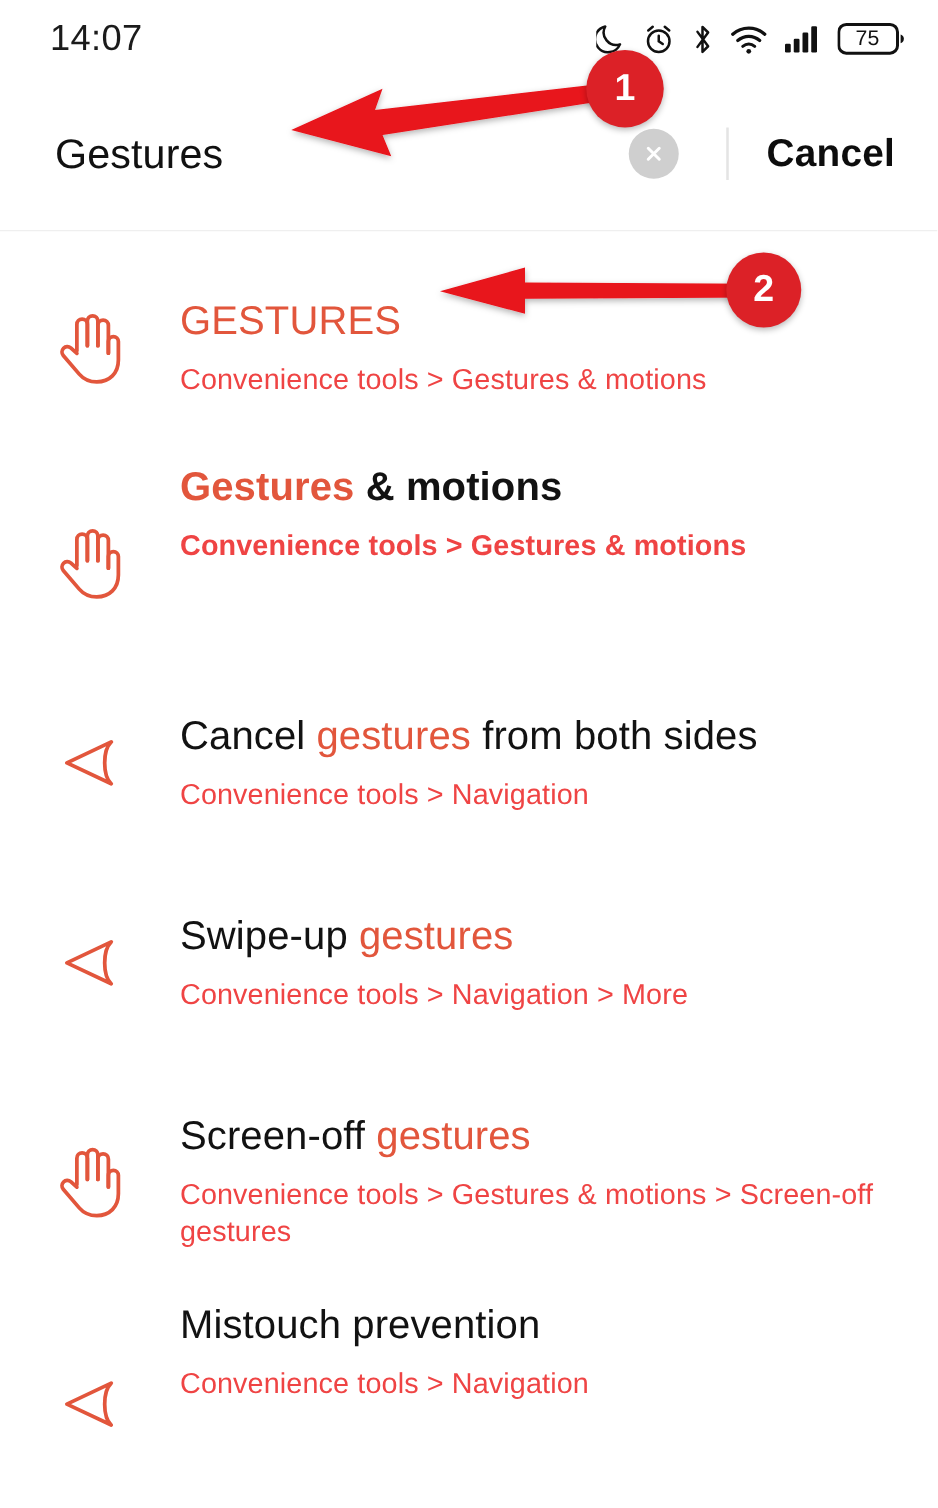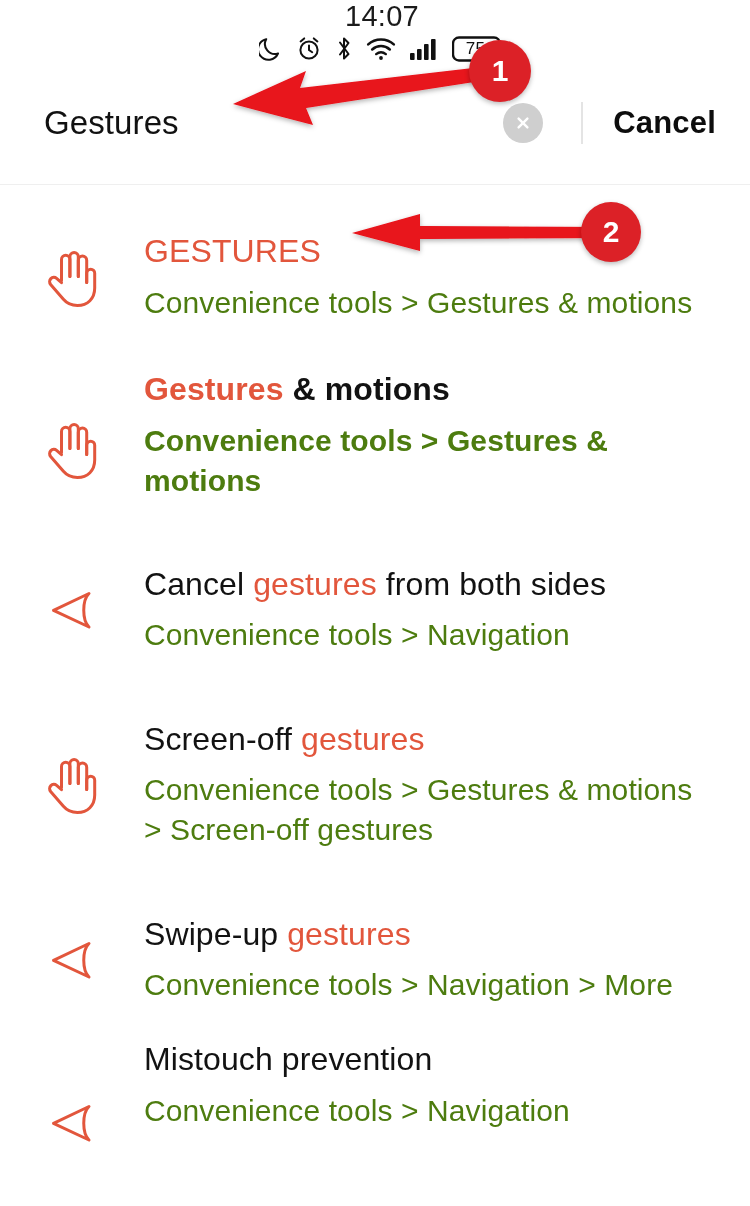--- a/index.html
+++ b/index.html
@@ -9,21 +9,20 @@
     font-family:"Liberation Sans", sans-serif;
     overflow:hidden;
   }
   #screen { position:relative; width:750px; height:1206px; background:#fff; }
 
   
   .statusbar {
     position:absolute; top:0; left:0; width:750px; height:62px;
     display:flex; align-items:center; justify-content:space-between;
     padding:0 26px 0 40px;
-    flex-direction:column;
   }
   .status-time { font-size:29px; color:#1b1b1b; letter-spacing:.3px; }
   .status-icons { display:flex; align-items:center; gap:13px; }
   .status-icons svg { display:block; }
   .battery-wrap { position:relative; display:flex; align-items:center; }
   .battery-num {
     position:absolute; left:0; top:0; width:48px; height:26px;
     display:flex; align-items:center; justify-content:center;
     font-size:17px; color:#111; letter-spacing:.2px;
   }
@@ -66,21 +65,21 @@
     align-self:center;
   }
   .row-icon svg { display:block; }
   .row-text { flex:1; padding-right:10px; }
   .row-title {
     font-size:32px; color:#121212; line-height:1.24; letter-spacing:.1px;
     white-space:pre-wrap;
   }
   .row-title .hl { color:#e2563c; }
   .row-sub {
-    font-size:30px; color:#4d7c0f; line-height:1.33; margin-top:11px;
+    font-size:23px; color:#ef4444; line-height:1.33; margin-top:11px;
     letter-spacing:.1px;
   }
 
   
   .anno { position:absolute; top:0; left:0; width:750px; height:1206px; pointer-events:none; }
   .badge {
     position:absolute; border-radius:50%; background:#dc2127;
     display:flex; align-items:center; justify-content:center;
     color:#fff; font-size:30px; font-weight:bold;
     box-shadow:0 2px 5px rgba(0,0,0,.28);
@@ -194,43 +193,43 @@
         <div class="row-icon">
           <svg width="58" height="58" viewBox="0 0 58 58">
             <path d="M46 12.5 10.5 29.3 46 46 C39 39.5 39 19.2 46 12.5 Z" fill="none" stroke="#e2563c" stroke-width="3" stroke-linejoin="round"></path>
           </svg>
         </div>
         <div class="row-text">
           <div class="row-title"><span>Cancel </span><span class="hl">gestures</span><span> from both sides</span></div>
           <div class="row-sub">Convenience tools &gt; Navigation</div>
         </div>
       </div>
+      <div class="result-row" style="min-height: 160px; align-items: center;">
+        <div class="row-icon">
+          <svg width="58" height="58" viewBox="0 0 58 58">
+            <path d="M46 12.5 10.5 29.3 46 46 C39 39.5 39 19.2 46 12.5 Z" fill="none" stroke="#e2563c" stroke-width="3" stroke-linejoin="round"></path>
+          </svg>
+        </div>
+        <div class="row-text">
+          <div class="row-title"><span>Swipe-up </span><span class="hl">gestures</span></div>
+          <div class="row-sub">Convenience tools &gt; Navigation &gt; More</div>
+        </div>
+      </div>
       <div class="result-row" style="min-height: 190px; align-items: center;">
         <div class="row-icon">
           <svg width="58" height="62" viewBox="0 0 58 62">
             <path d="M18.5 33.5V12.5a4.2 4.2 0 0 1 8.4 0v17" fill="none" stroke="#e2563c" stroke-width="3" stroke-linecap="round" stroke-linejoin="round"></path>
             <path d="M26.9 29.5V9.8a4.2 4.2 0 0 1 8.4 0v19.7" fill="none" stroke="#e2563c" stroke-width="3" stroke-linecap="round" stroke-linejoin="round"></path>
             <path d="M35.3 29.5V13.2a4.2 4.2 0 0 1 8.4 0v22.3" fill="none" stroke="#e2563c" stroke-width="3" stroke-linecap="round" stroke-linejoin="round"></path>
             <path d="M43.7 35.5v-9.3a4 4 0 0 1 8 0V41c0 10.5-7 17.5-17.3 17.5-6 0-10.6-2.2-14-6.2L7.6 37.4a4.3 4.3 0 0 1 6-6.1l4.9 4.4" fill="none" stroke="#e2563c" stroke-width="3" stroke-linecap="round" stroke-linejoin="round"></path>
           </svg>
         </div>
         <div class="row-text">
           <div class="row-title"><span>Screen-off </span><span class="hl">gestures</span></div>
           <div class="row-sub">Convenience tools &gt; Gestures &amp; motions &gt; Screen-off gestures</div>
-        </div>
-      </div>
-      <div class="result-row" style="min-height: 160px; align-items: center;">
-        <div class="row-icon">
-          <svg width="58" height="58" viewBox="0 0 58 58">
-            <path d="M46 12.5 10.5 29.3 46 46 C39 39.5 39 19.2 46 12.5 Z" fill="none" stroke="#e2563c" stroke-width="3" stroke-linejoin="round"></path>
-          </svg>
-        </div>
-        <div class="row-text">
-          <div class="row-title"><span>Swipe-up </span><span class="hl">gestures</span></div>
-          <div class="row-sub">Convenience tools &gt; Navigation &gt; More</div>
         </div>
       </div>
       <div class="result-row" style="min-height: 166px; align-items: flex-start;">
         <div class="row-icon">
           <svg width="58" height="58" viewBox="0 0 58 58">
             <path d="M46 12.5 10.5 29.3 46 46 C39 39.5 39 19.2 46 12.5 Z" fill="none" stroke="#e2563c" stroke-width="3" stroke-linejoin="round"></path>
           </svg>
         </div>
         <div class="row-text">
           <div class="row-title"><span>Mistouch prevention</span></div>

